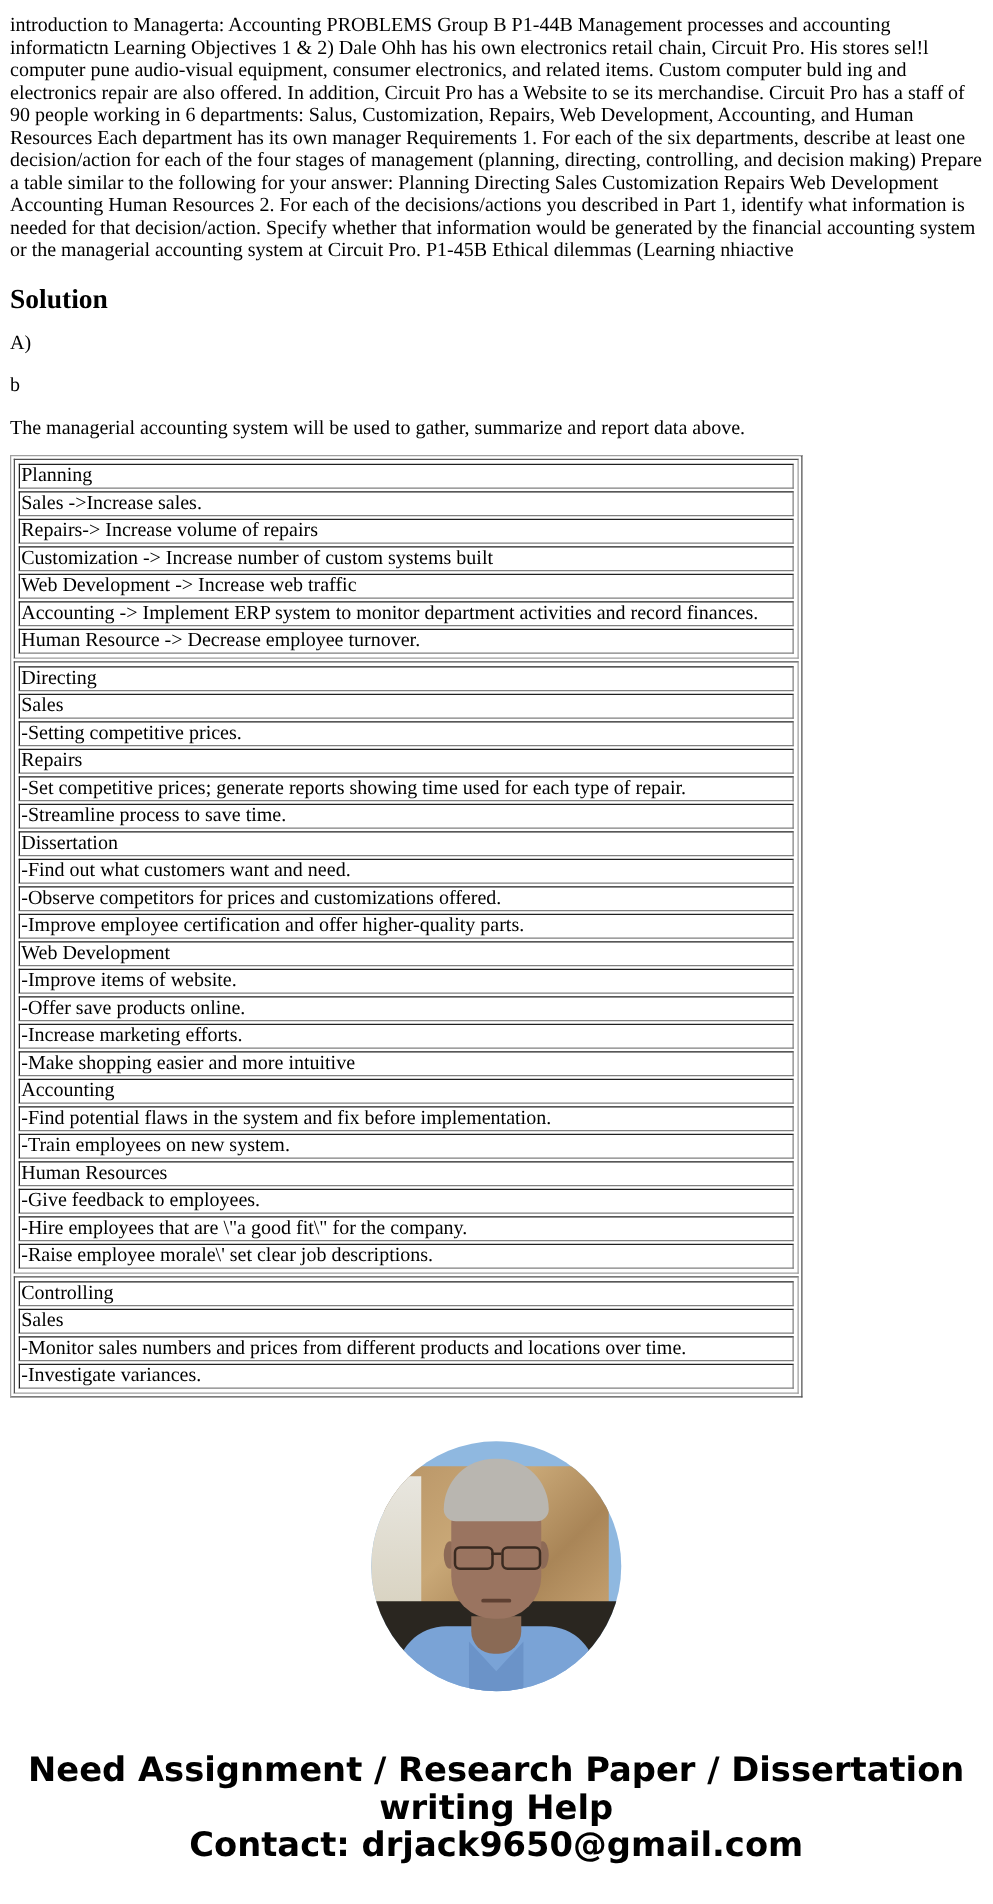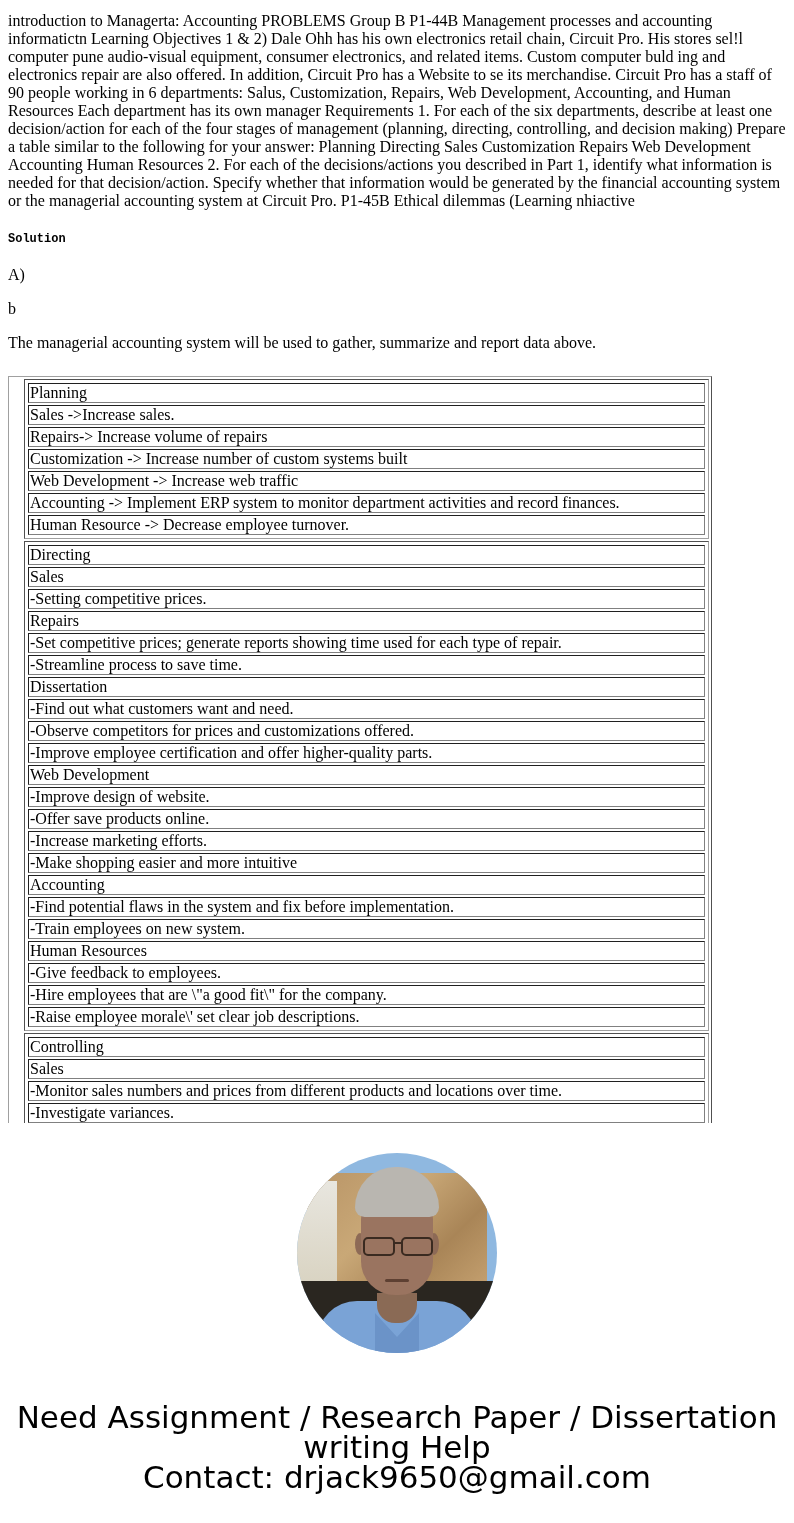--- a/index.html
+++ b/index.html
@@ -18,40 +18,38 @@
       top: 0;
       width: 778px;
       height: 1123px;
       overflow: hidden;
     }
     .intro {
       margin: 12px 0 0 0;
       line-height: 18px;
     }
     h3.solution {
-      font-size: 12px;
+      font-size: 22px;
       font-weight: bold;
       margin: 18px 0 0 0;
       line-height: 22px;
-      font-family: Liberation Mono, monospace;
     }
     p.para {
       margin: 16px 0 0 0;
       line-height: 18px;
     }
     table.outer {
-      margin-top: 24px;
-      width: 704px;
+      margin-top: 12px;
+      width: 634px;
       border-collapse: separate;
       border-spacing: 2px;
       border-top: 1px solid #a0a0a0;
       border-left: 1px solid #a0a0a0;
       border-right: 1px solid #505050;
       border-bottom: 1px solid #505050;
-      padding-left: 13px;
     }
     table.outer > tbody > tr > td {
       padding: 1px;
       border-top: 1px solid #505050;
       border-left: 1px solid #505050;
       border-right: 1px solid #a0a0a0;
       border-bottom: 1px solid #a0a0a0;
     }
     table.inner {
       width: 100%;
@@ -133,22 +131,22 @@
     .avatar .mouth {
       position: absolute; left: 88px; top: 126px; width: 24px; height: 3px; background: #5e4032; border-radius: 2px;
     }
     .promo {
       position: absolute;
       left: 0;
       top: 1402px;
       width: 794px;
       text-align: center;
       font-family: "DejaVu Sans", sans-serif;
-      font-weight: normal;
-      font-size: 31px;
+      font-weight: bold;
+      font-size: 27px;
       line-height: 30px;
       color: #000;
     }
     .promo div { white-space: nowrap; }
   </style>
 </head>
 <body>
 
 <div class="content">
   <div class="intro">introduction to Managerta: Accounting PROBLEMS Group B P1-44B Management processes and accounting informatictn Learning Objectives 1 &amp; 2) Dale Ohh has his own electronics retail chain, Circuit Pro. His stores sel!l computer pune audio-visual equipment, consumer electronics, and related items. Custom computer buld ing and electronics repair are also offered. In addition, Circuit Pro has a Website to se its merchandise. Circuit Pro has a staff of 90 people working in 6 departments: Salus, Customization, Repairs, Web Development, Accounting, and Human Resources Each department has its own manager Requirements 1. For each of the six departments, describe at least one decision/action for each of the four stages of management (planning, directing, controlling, and decision making) Prepare a table similar to the following for your answer: Planning Directing Sales Customization Repairs Web Development Accounting Human Resources 2. For each of the decisions/actions you described in Part 1, identify what information is needed for that decision/action. Specify whether that information would be generated by the financial accounting system or the managerial accounting system at Circuit Pro. P1-45B Ethical dilemmas (Learning nhiactive</div>
@@ -220,21 +218,21 @@
                 <tr>
                   <td>-Observe competitors for prices and customizations offered.</td>
                 </tr>
                 <tr>
                   <td>-Improve employee certification and offer higher-quality parts.</td>
                 </tr>
                 <tr>
                   <td>Web Development</td>
                 </tr>
                 <tr>
-                  <td>-Improve design of website.</td>
+                  <td>-Improve items of website.</td>
                 </tr>
                 <tr>
                   <td>-Offer save products online.</td>
                 </tr>
                 <tr>
                   <td>-Increase marketing efforts.</td>
                 </tr>
                 <tr>
                   <td>-Make shopping easier and more intuitive</td>
                 </tr>

